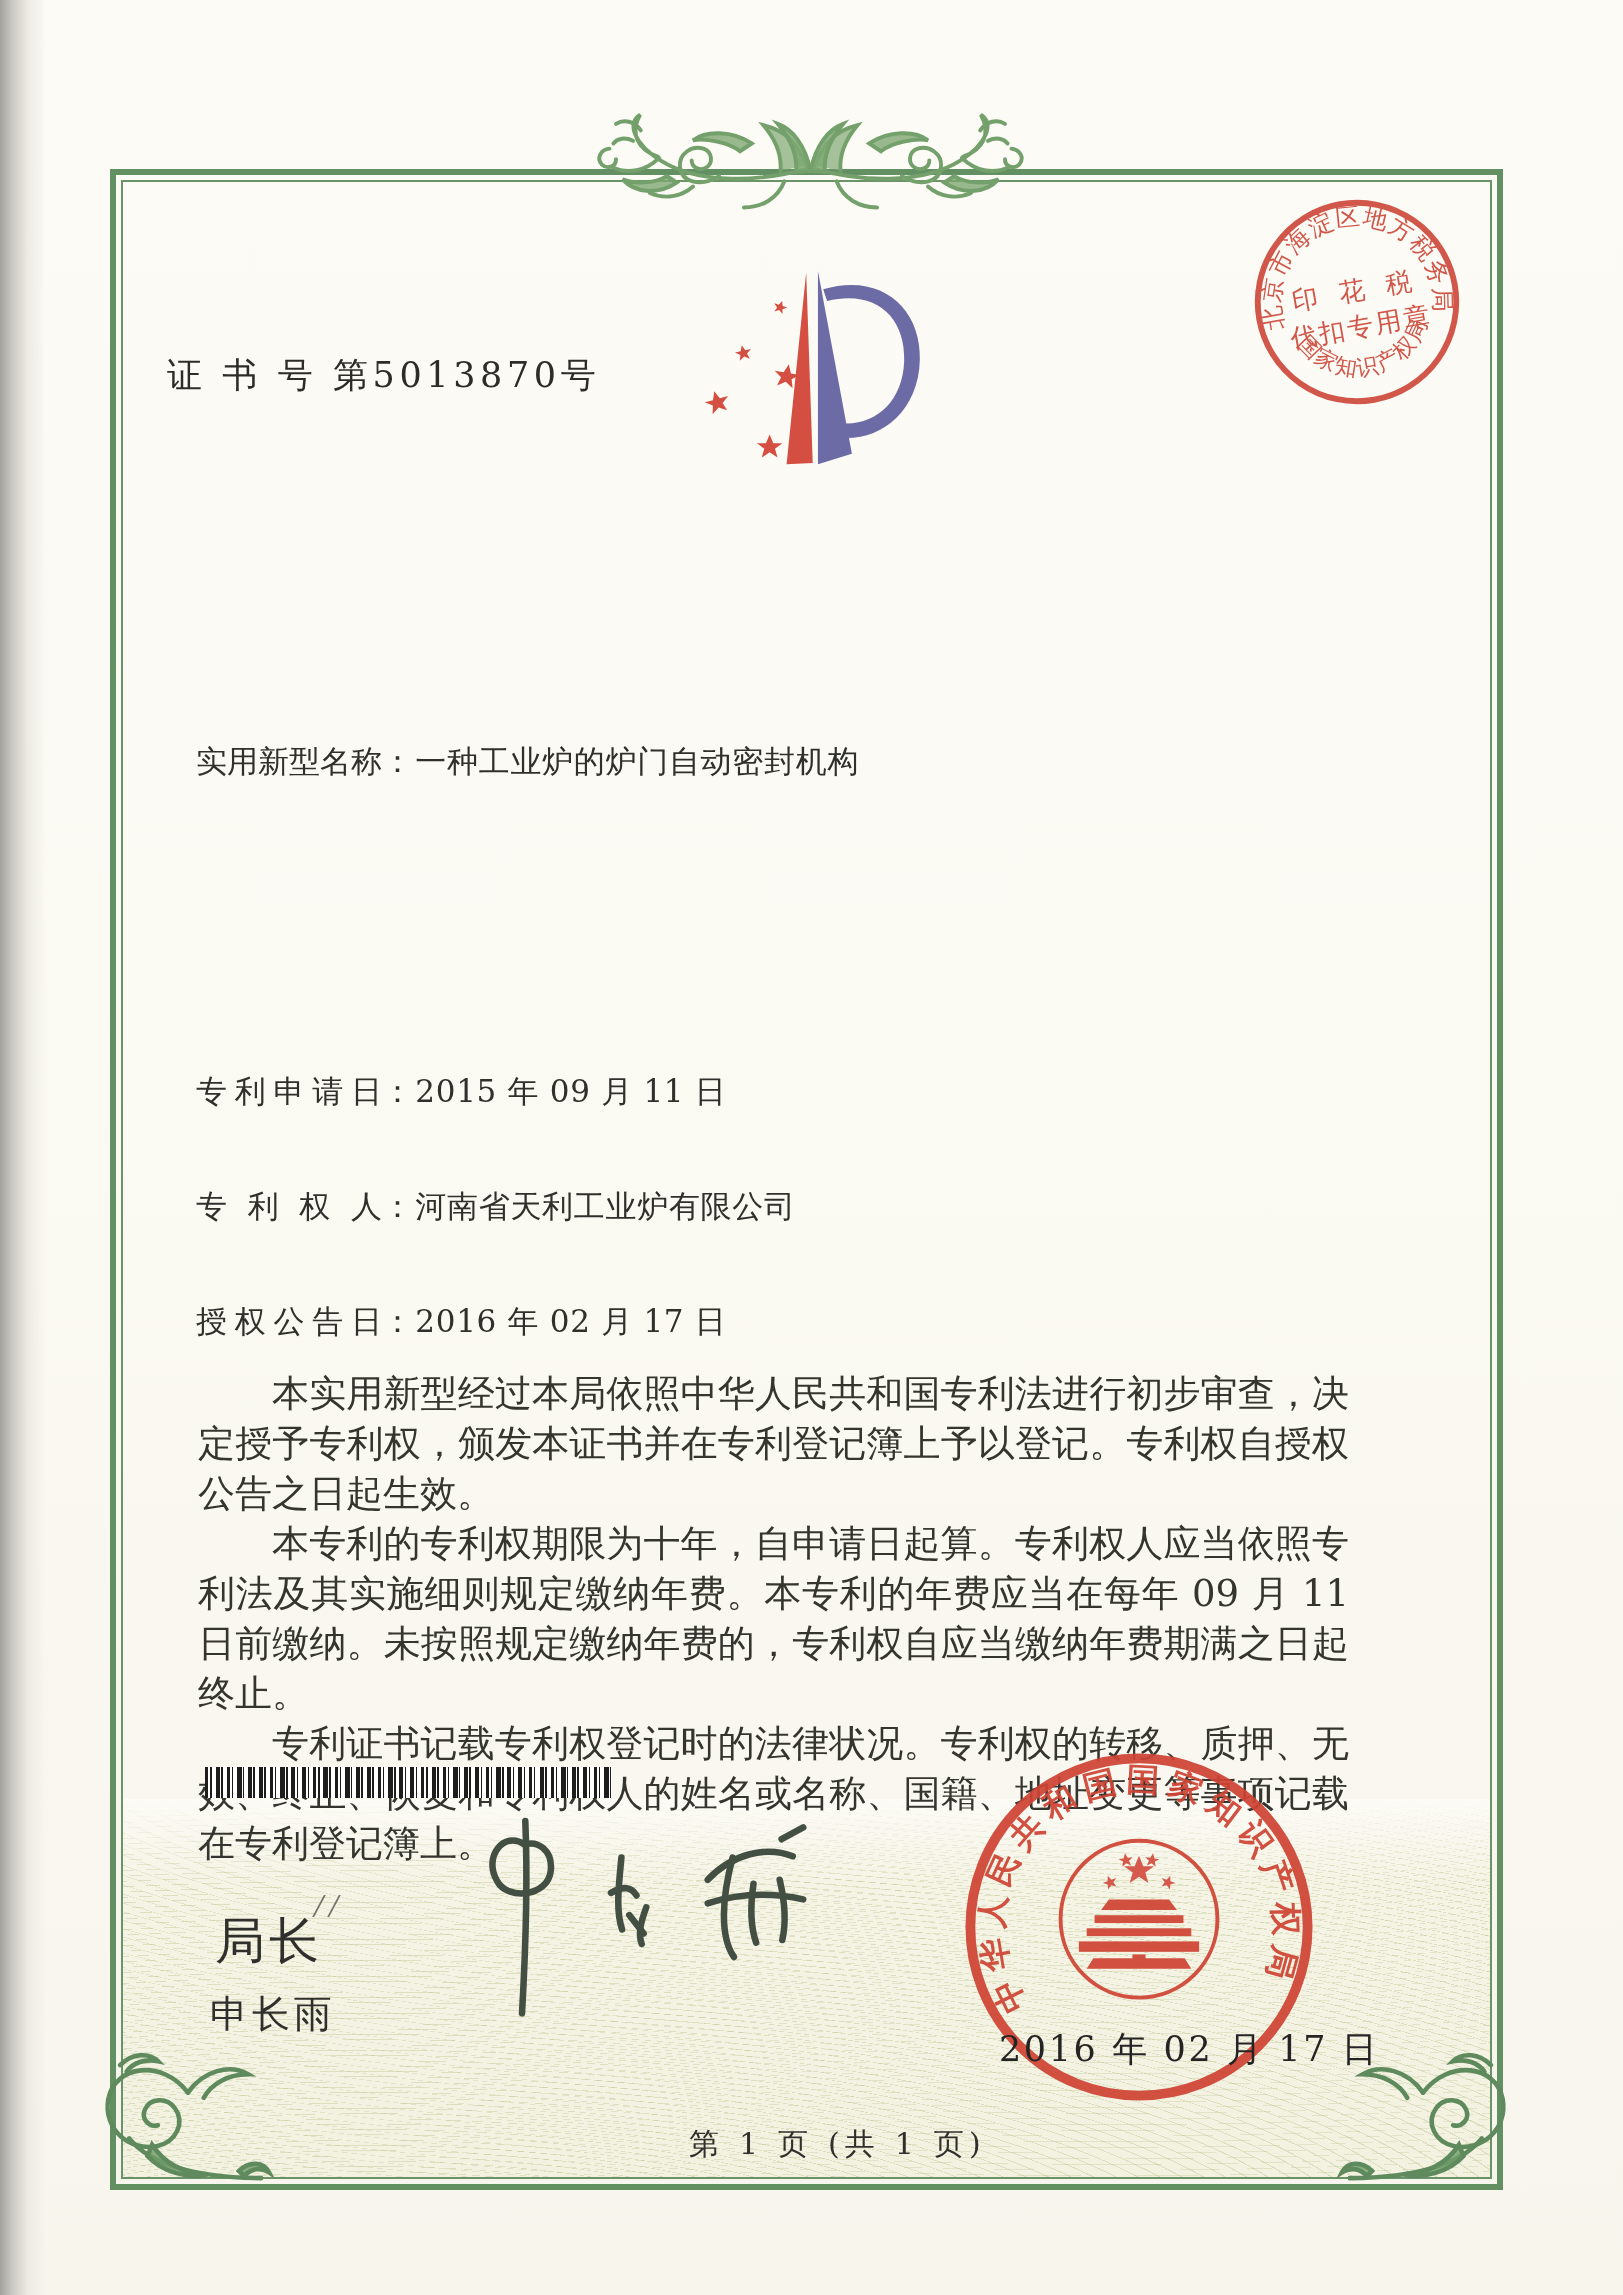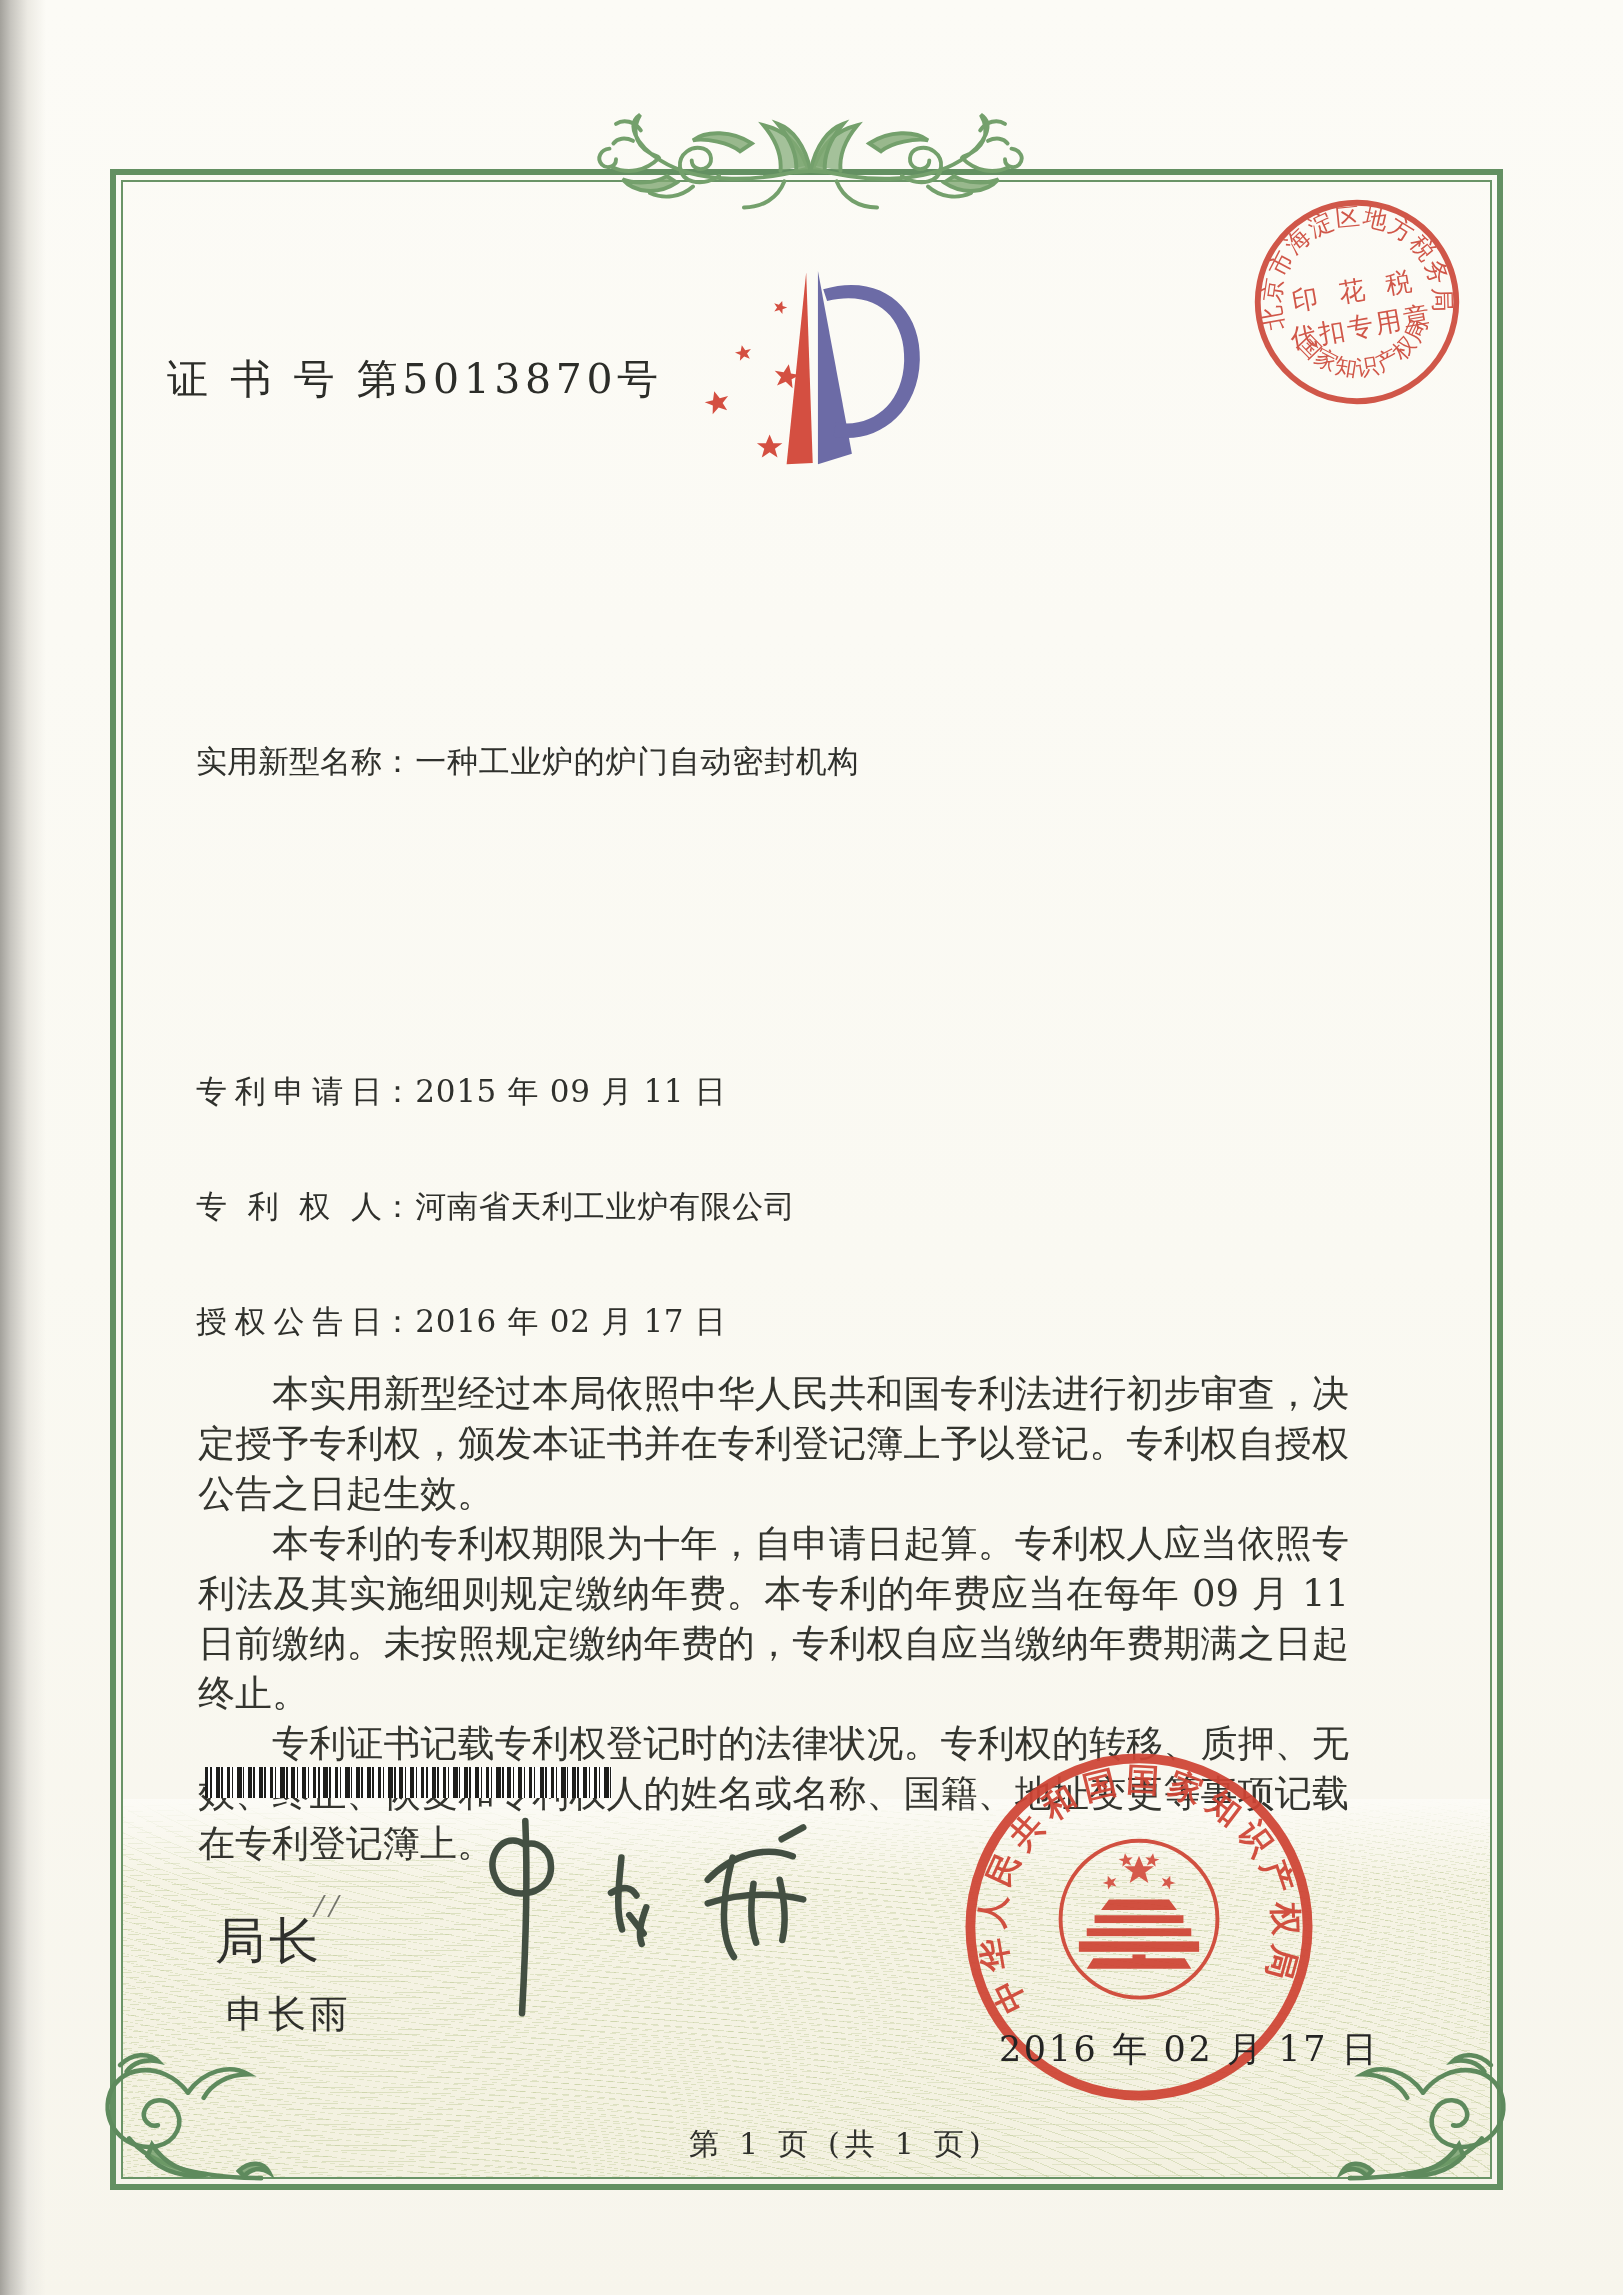--- a/index.html
+++ b/index.html
@@ -19,38 +19,38 @@
       linear-gradient(180deg,rgba(252,251,246,1) 0%,rgba(252,251,246,0) 22%),
       repeating-radial-gradient(ellipse 1700px 458px at 18% 128%,rgba(164,182,112,.30) 0 2px,rgba(0,0,0,0) 2px 19.6px),
       repeating-radial-gradient(ellipse 1570px 405px at 72% -28%,rgba(164,182,112,.24) 0 2px,rgba(0,0,0,0) 2px 22px),
       linear-gradient(180deg,#f6f4e6,#f3f1e0);}
   
   .dragons{position:absolute;left:562px;top:103px;width:497px;height:124px;}
   .corner-fl{position:absolute;width:196px;height:147px;}
   .corner-fl.left{left:90px;top:2039px;}
   .corner-fl.right{left:1325px;top:2039px;transform:scaleX(-1);}
   
-  .cert-number{position:absolute;left:167px;top:352px;font-size:41px;letter-spacing:4.6px;color:#2c2d29;}
+  .cert-number{position:absolute;left:167px;top:352px;font-size:35px;letter-spacing:4.6px;color:#2c2d29;}
   .logo{position:absolute;left:683px;top:267px;width:249px;height:209px;}
   .doc-title{position:absolute;left:110px;top:505px;width:1393px;text-align:center;
     font-size:81px;font-weight:bold;letter-spacing:10.5px;color:#3e4442;}
   .field-row{position:absolute;left:196px;font-size:31px;white-space:nowrap;color:#2f302c;}
   .flabel{display:inline-block;width:186px;text-align:justify;text-align-last:justify;vertical-align:top;}
   .fcolon{display:inline-block;margin:0 1.3px 0 0;}
   .fvalue{display:inline-block;margin-left:1px;letter-spacing:0.7px;}
   .row1{top:741px}.row2{top:840px}.row3{top:955px}.row4{top:1071px}.row5{top:1186px}.row6{top:1301px}
   .body-text{position:absolute;left:198px;top:1369px;width:1151px;font-size:37px;line-height:50px;
     text-align:justify;color:#34352f;}
   .body-text p{margin:0;text-indent:2em;}
   .barcode{position:absolute;left:205px;top:1767px;width:407px;height:31px;
     background:repeating-linear-gradient(90deg,#1d1d1b 0 3.3px,#ffffff 3.3px 5.2px,#1d1d1b 5.2px 6.5px,#ffffff 6.5px 10.5px,#1d1d1b 10.5px 15px,#ffffff 15px 16.3px,#1d1d1b 16.3px 17.7px,#ffffff 17.7px 21.6px);}
   .director-label{position:absolute;left:215px;top:1908px;font-size:50px;letter-spacing:3.9px;color:#2f302c;}
   .pen-mark{position:absolute;left:318px;top:1895px;width:13px;height:22px;
     border-left:2.6px solid #4a4b46;border-right:2.6px solid #4a4b46;transform:skewX(-28deg);opacity:.75;}
-  .director-name{position:absolute;left:226px;top:1989px;font-size:38px;letter-spacing:3.9px;color:#2f302c;text-align:right;}
+  .director-name{position:absolute;left:210px;top:1989px;font-size:38px;letter-spacing:3.9px;color:#2f302c;text-align:right;}
   .signature{position:absolute;left:425px;top:1817px;width:419px;height:206px;}
   .tax-stamp{position:absolute;left:1246px;top:191px;width:222px;height:222px;opacity:.92;}
   .office-seal{position:absolute;left:956px;top:1744px;width:366px;height:366px;opacity:.93;}
   .seal-date{position:absolute;left:999px;top:2026px;font-size:35px;letter-spacing:2.6px;color:#242424;}
   .footer-page{position:absolute;left:641px;top:2124px;font-size:30px;letter-spacing:5.2px;color:#2f302c;margin-left:48px;}
 </style>
 </head>
 <body>
 
 <div class="page">

